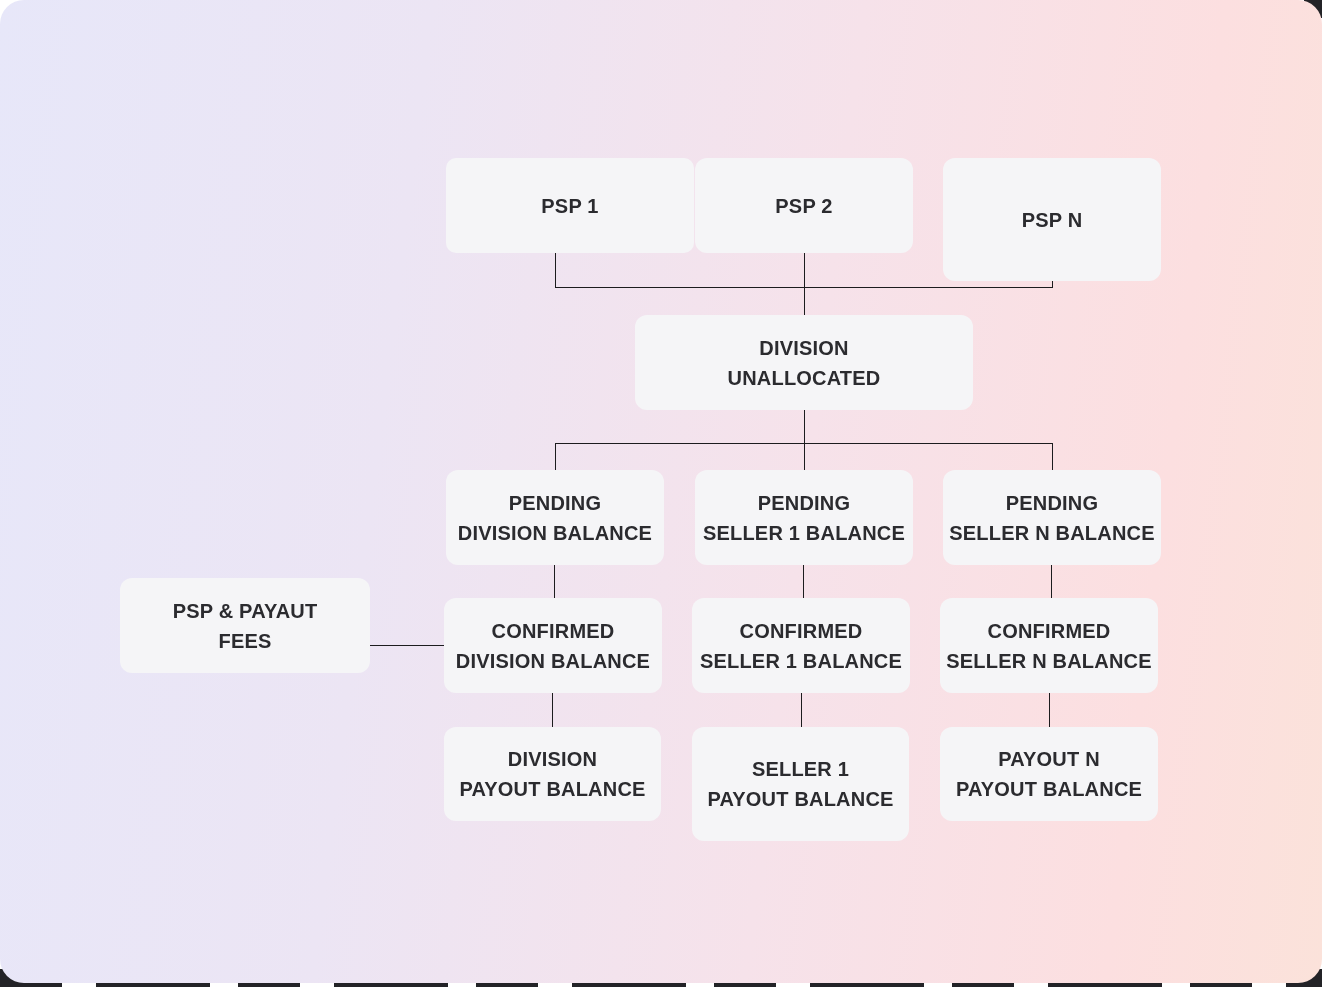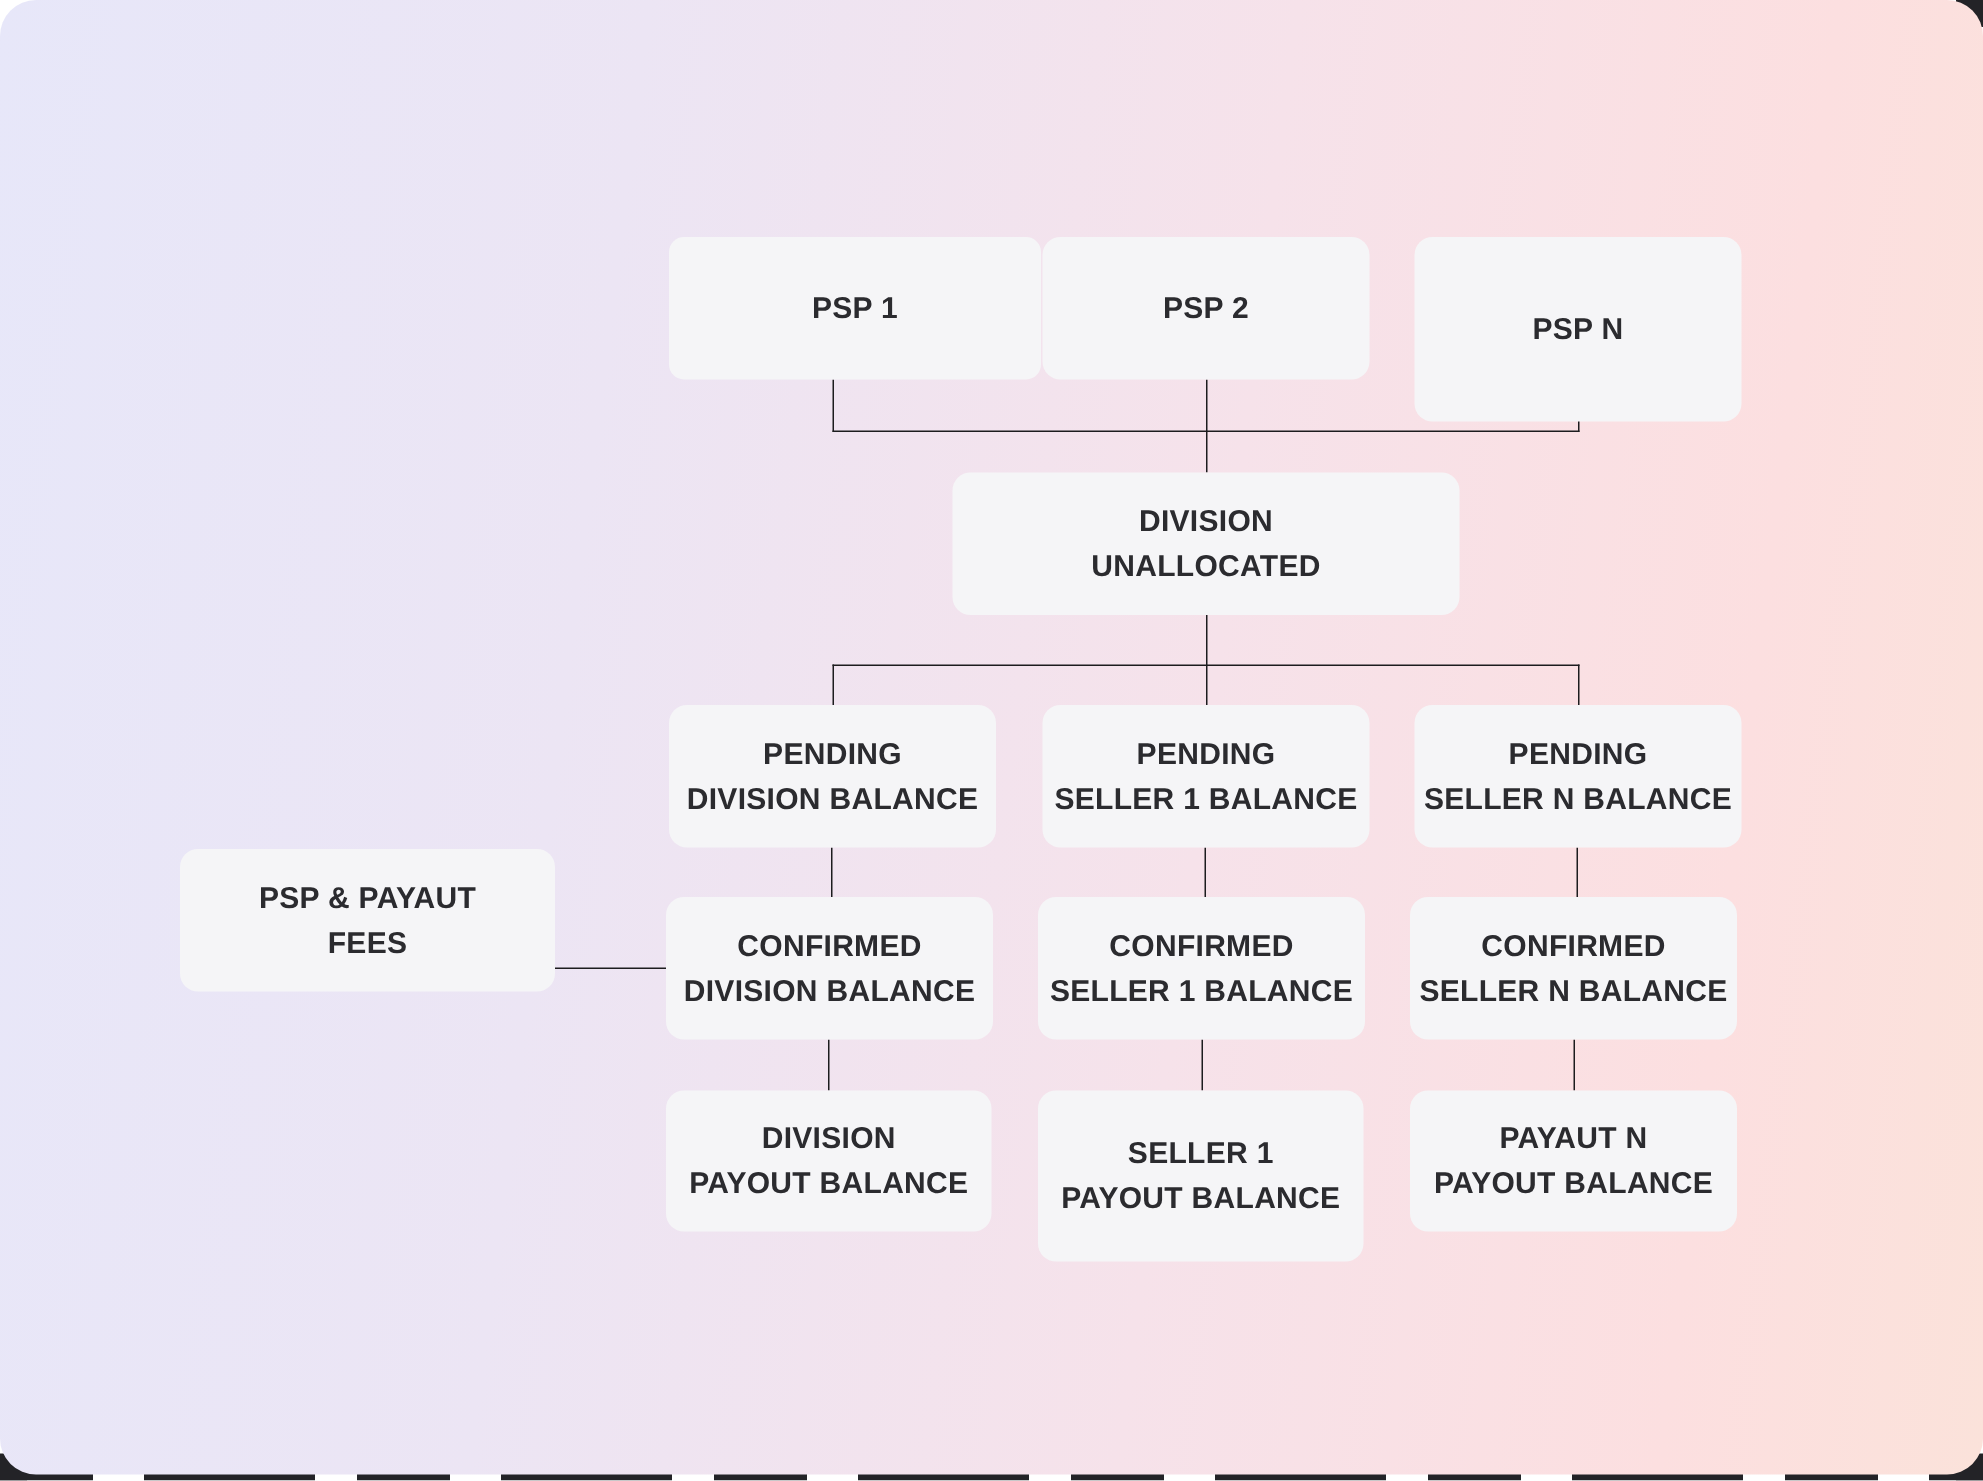--- a/index.html
+++ b/index.html
@@ -71,21 +71,21 @@
     letter-spacing: 0.2px;
   }
   
   #n-psp-1      { left: 446px; top: 158px; width: 248px; height: 95px; border-radius: 10px; }
   #n-psp-2      { left: 695px; top: 158px; width: 218px; height: 95px; }
   #n-psp-n      { left: 943px; top: 158px; width: 218px; height: 123px; }
   #n-div-unal   { left: 635px; top: 315px; width: 338px; height: 95px; }
   #n-pend-div   { left: 446px; top: 470px; width: 218px; height: 95px; }
   #n-pend-s1    { left: 695px; top: 470px; width: 218px; height: 95px; }
   #n-pend-sn    { left: 943px; top: 470px; width: 218px; height: 95px; }
-  #n-fees       { left: 120px; top: 566px; width: 250px; height: 95px; }
+  #n-fees       { left: 120px; top: 578px; width: 250px; height: 95px; }
   #n-conf-div   { left: 444px; top: 598px; width: 218px; height: 95px; }
   #n-conf-s1    { left: 692px; top: 598px; width: 218px; height: 95px; }
   #n-conf-sn    { left: 940px; top: 598px; width: 218px; height: 95px; }
   #n-pay-div    { left: 444px; top: 727px; width: 217px; height: 94px; }
   #n-pay-s1     { left: 692px; top: 727px; width: 217px; height: 114px; }
   #n-pay-sn     { left: 940px; top: 727px; width: 218px; height: 94px; }
 
   .cline {
     position: absolute;
     background: #1c1c1e;
@@ -187,18 +187,18 @@
 
     <div class="node" id="n-pay-div">
       <span>DIVISION</span>
       <span>PAYOUT BALANCE</span>
     </div>
     <div class="node" id="n-pay-s1">
       <span>SELLER 1</span>
       <span>PAYOUT BALANCE</span>
     </div>
     <div class="node" id="n-pay-sn">
-      <span>PAYAUT N</span>
+      <span>PAYOUT N</span>
       <span>PAYOUT BALANCE</span>
     </div>
 
   </div>
 </div>
 
 </body></html>

